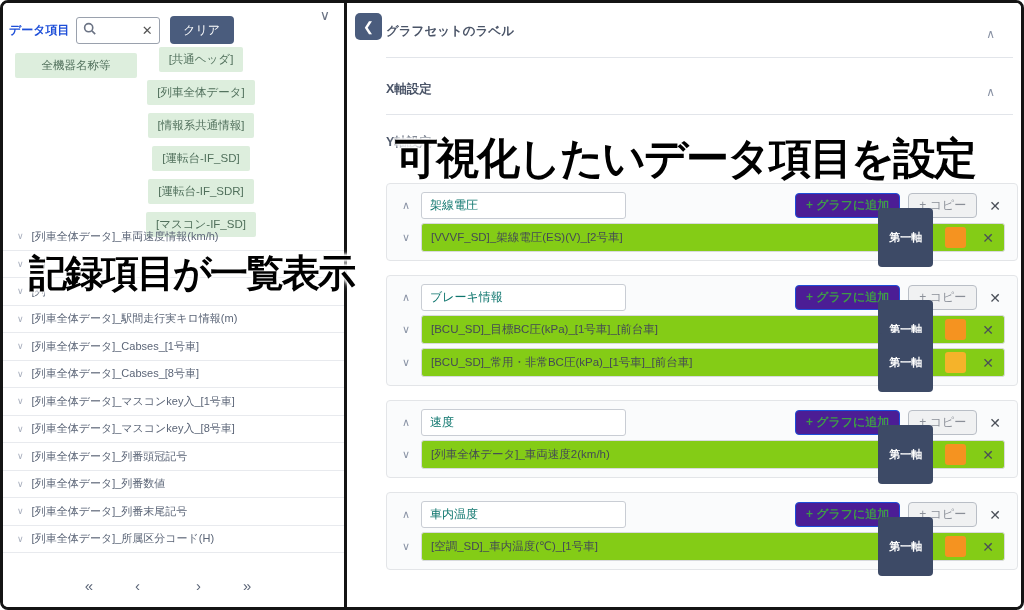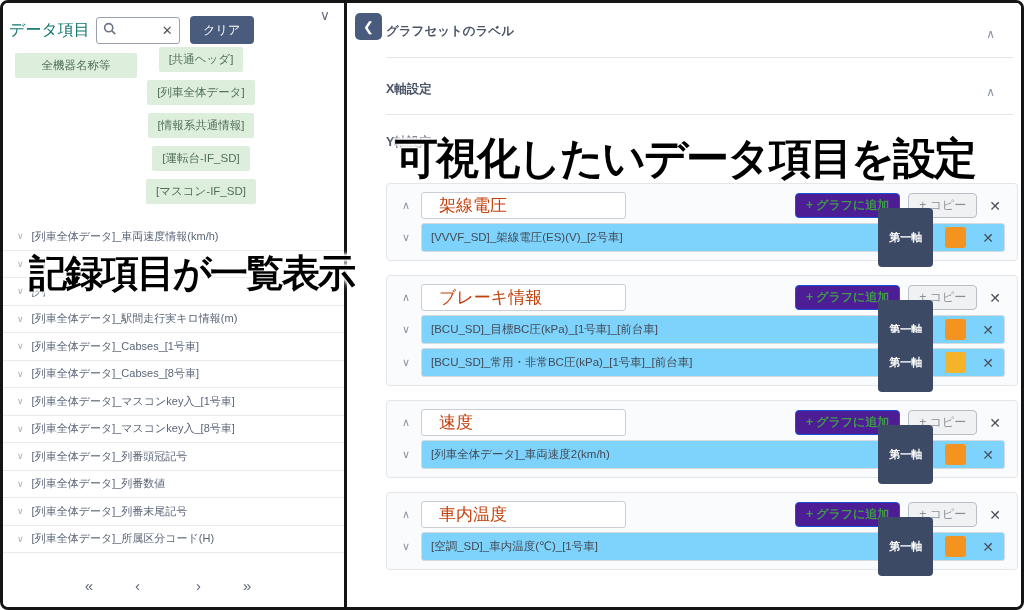--- a/index.html
+++ b/index.html
@@ -3,21 +3,21 @@
 <meta charset="utf-8">
 <style>
   * { margin:0; padding:0; box-sizing:border-box; }
   body { font-family:"Liberation Sans","DejaVu Sans",sans-serif; background:#fff; }
   .screen { position:relative; width:1024px; height:610px; background:#fff;
             border:3px solid #141414; border-radius:8px; overflow:hidden; }
 
   
   .sidebar { position:absolute; left:0; top:0; width:341px; height:100%; background:#fff; }
   .sb-top { position:absolute; left:6px; top:12px; width:330px; height:30px; display:flex; align-items:center; }
-  .sb-title { font-size:16px; color:#0f766e; margin-right:6px; white-space:nowrap; }
+  .sb-title { font-size:12px; color:#1d4ed8; margin-right:6px; white-space:nowrap;font-weight:bold; }
   .search-box { display:flex; align-items:center; gap:6px; width:84px; height:27px;
                 border:1px solid #9aa1ad; border-radius:3px; background:#fff; padding:0 6px; }
   .search-box svg { flex:0 0 auto; }
   .search-clear { color:#555; font-size:13px; font-weight:bold; margin-left:auto; cursor:default; }
   .clear-btn { margin-left:10px; width:64px; height:28px; background:#4a5c7d; color:#fff;
                border:none; border-radius:4px; font-size:12px; }
   .sb-collapse { position:absolute; right:14px; top:4px; color:#6b7384; font-size:14px; }
 
   .cat { display:inline-block; background:#ddeedd; color:#51705c; font-size:11.5px;
          border:none; border-radius:2px; padding:5px 10px; white-space:nowrap; }
@@ -47,29 +47,29 @@
   .sec-title { position:absolute; left:0; font-size:12.5px; font-weight:600; color:#4b5568; white-space:nowrap; }
   .sec-chev { position:absolute; right:18px; color:#8a93a5; font-size:12px; }
   .sec-line { position:absolute; left:0; right:0; height:1px; background:#e2e5ea; }
 
   .groups { position:absolute; left:0; top:180px; width:632px; display:flex;
             flex-direction:column; gap:14px; }
   .card { background:#fafbfc; border:1px solid #e3e5e8; border-radius:4px; padding:6px 8px; }
   .g-row { display:flex; align-items:center; gap:8px; padding:2px 4px; }
   .g-row .chev { width:14px; color:#8a93a5; font-size:11px; text-align:center; }
   .label-input { width:205px; height:27px; border:1px solid #c9cdd4; border-radius:3px;
-                 font-size:17px; color:#c2410c; padding:0 17px; background:#fff;
+                 font-size:12px; color:#0f766e; padding:0 8px; background:#fff;
                  font-family:"Liberation Sans","DejaVu Sans",sans-serif; }
   .spacer { flex:1; }
   .add-btn { background:#4c1d95; border:1px solid #1d4ed8; color:#3f9b47; font-size:12px;
              font-weight:600; border-radius:4px; height:25px; padding:0 10px; white-space:nowrap; }
   .copy-btn { background:#f0f1f2; border:1px solid #b9bec6; color:#8a8f98; font-size:12px;
               border-radius:4px; height:25px; padding:0 10px; white-space:nowrap; }
   .xicon { color:#4a4f58; font-size:14px; font-weight:bold; padding:0 4px; }
-  .series-box { flex:1; display:flex; align-items:center; gap:12px; height:29px; background:#7dd3fc;
+  .series-box { flex:1; display:flex; align-items:center; gap:12px; height:29px; background:#84cc16;
                 border:1px solid #d8dade; border-radius:3px; padding:0 6px 0 9px; }
   .series-name { flex:1; font-size:11.5px; color:#444a55; white-space:nowrap; overflow:hidden; }
   .axis-badge { background:#3d4a66; color:#fff; font-size:11px; font-weight:600;
                 border-radius:4px; padding:22px 11px; white-space:nowrap;margin-left:24px; }
   .swatch { width:21px; height:21px; border-radius:3px; background:#F59320; }
 
   
   .overlay { position:absolute; z-index:10; font-weight:700; color:#000; white-space:nowrap;
              text-shadow:0 0 4px #fff, 0 0 4px #fff, 0 0 6px #fff, 1px 1px 3px #fff, -1px -1px 3px #fff; }
   .overlay.left  { left:26px;  top:238px; font-size:38px; letter-spacing:-2px;margin-top:7px; }
@@ -101,20 +101,21 @@
     <div class="cat-col">
 
         <button class="cat">[共通ヘッダ]</button>
 
         <button class="cat">[列車全体データ]</button>
 
         <button class="cat">[情報系共通情報]</button>
 
         <button class="cat">[運転台-IF_SD]</button>
 
+        <button class="cat">[運転台-IF_SDR]</button>
 
         <button class="cat">[マスコン-IF_SD]</button>
       </div>
 
     <div class="item-list">
 
         <div class="item-row">
           <span class="chev">∨</span>
           <span class="itm-text">[列車全体データ]_車両速度情報(km/h)</span>
         </div>

